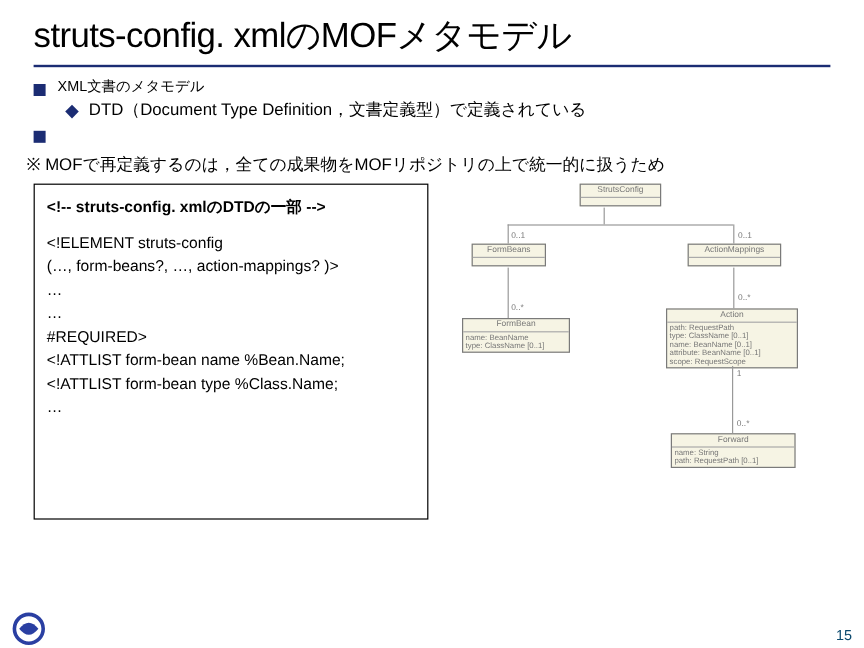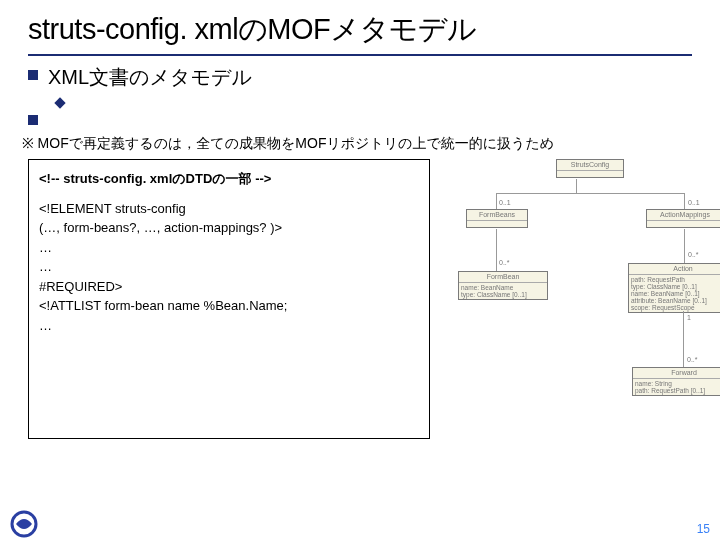--- a/index.html
+++ b/index.html
@@ -3,72 +3,74 @@
 <meta charset="utf-8">
 <style>
   * { margin:0; padding:0; box-sizing:border-box; }
   body { width:720px; height:540px; background:#fff; font-family:"Arial","MS Gothic",sans-serif; position:relative; overflow:hidden; }
   .slide { padding:10px 28px 0 28px; }
   .title { font-size:29px; color:#000; letter-spacing:-0.5px; }
   .hr { width:calc(100% - 56px); height:2px; background:#1b2c73; margin:4px 0 8px 28px; }
   .bullets { padding-left:28px; }
   .b1 { display:flex; align-items:flex-start; margin-top:2px; }
   .sq { width:10px; height:10px; background:#1b2c73; margin:6px 10px 0 0; flex:none; }
-  .b1-text { font-size:20px; color:#000;text-align:right; }
+  .b1-text { font-size:12px; color:#000;text-align:right; }
   .b2 { display:flex; align-items:flex-start; margin-left:26px; margin-top:2px; }
   .dia { width:8px; height:8px; background:#1b2c73; transform:rotate(45deg); margin:6px 10px 0 2px; flex:none; }
   .b2-text { font-size:14px; color:#000; }
   .note { font-size:14px; margin:8px 0 6px 22px; }
   .lower { display:flex; margin:4px 14px 0 28px; gap:6px; }
-  .code-box { border:1.5px solid #000; padding:10px 10px; width:402px; font-size:13px; line-height:1.35; font-family:"Arial",sans-serif; word-break:break-word; }
+  .code-box { border:1.5px solid #000; padding:10px 10px; width:329px; font-size:13px; line-height:1.35; font-family:"Arial",sans-serif; word-break:break-word; }
   .code-box .cmt { font-weight:bold; }
   .code-box .line { margin-bottom:2px; }
   .diagram { flex:1; position:relative; height:280px; font-family:"Arial",sans-serif; }
   .cls { position:absolute; border:1px solid #7a7a7a; background:#f6f4e4; font-size:6.5px; line-height:1.1; color:#777; }
   .cls .hd { text-align:center; border-bottom:1px solid #aaa; padding:1px 2px; font-size:7px; }
   .cls .bd { padding:1px 2px; }
   .mult { position:absolute; font-size:7px; color:#777; }
   .conn { position:absolute; background:#999; }
-  .pagenum { position:absolute; right:10px; bottom:4px; font-size:12px; color:#3b82f6; }
+  .pagenum { position:absolute; right:10px; bottom:4px; font-size:12px; color:#0c4a6e; }
   .logo { position:absolute; left:10px; bottom:2px; width:28px; height:28px; }
   .logo svg { width:28px; height:28px; }
 </style>
 </head>
 <body>
 
 <div class="slide">
   <div class="title">struts-config. xmlのMOFメタモデル</div>
 </div>
 <div class="hr"></div>
 
 <div class="bullets">
   <div class="b1">
     <span class="sq"></span>
     <span class="b1-text">XML文書のメタモデル</span>
   </div>
   <div class="b2">
     <span class="dia"></span>
+    <span class="b2-text">DTD（Document Type Definition，文書定義型）で定義されている</span>
   </div>
   <div class="b1">
     <span class="sq"></span>
   </div>
 </div>
 
 <div class="note">※ MOFで再定義するのは，全ての成果物をMOFリポジトリの上で統一的に扱うため</div>
 
 <div class="lower">
   <div class="code-box">
     <div class="line cmt">&lt;!-- struts-config. xmlのDTDの一部 --&gt;</div>
     <div style="height:10px"></div>
     <div class="line">&lt;!ELEMENT struts-config</div>
     <div class="line">   (…, form-beans?, …, action-mappings? )&gt;</div>
     <div class="line">…</div>
     <div class="line">…</div>
     <div class="line">                                           #REQUIRED&gt;</div>
     <div class="line">&lt;!ATTLIST form-bean  name  %Bean.Name;</div>
+    <div class="line">&lt;!ATTLIST form-bean  type   %Class.Name;</div>
     <div class="line">…</div>
   </div>
 
   <div class="diagram">
 
     <div class="cls" style="left:120px; top:0; width:68px;">
       <div class="hd">StrutsConfig</div>
       <div class="bd" style="height:6px;"></div>
     </div>
 

